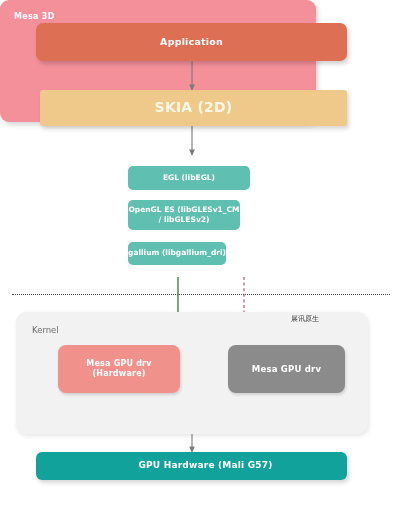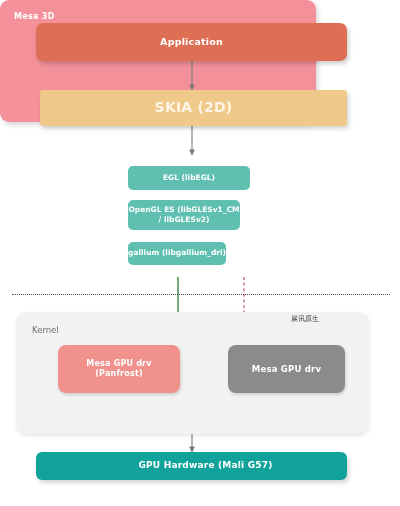--- a/index.html
+++ b/index.html
@@ -231,21 +231,21 @@
   <div class="inner-teal" id="gallium">gallium  (libgallium_dri)</div>
 
   <div id="divider"></div>
 
   <div id="kernel"></div>
   <div id="kernel-label">Kernel</div>
 
   <div class="box" id="mesa-gpu-drv">
     <span>
       <span>Mesa GPU drv</span><br>
-      <span>(Panfrost)</span>
+      <span>(Hardware)</span>
     </span>
   </div>
 
   <div class="box" id="mali-gpu-drv">Mesa GPU drv</div>
 
   <div id="vendor-note">展讯原生</div>
 
   <div class="box" id="gpu-hw">GPU Hardware (Mali G57)</div>
 
 </div>

